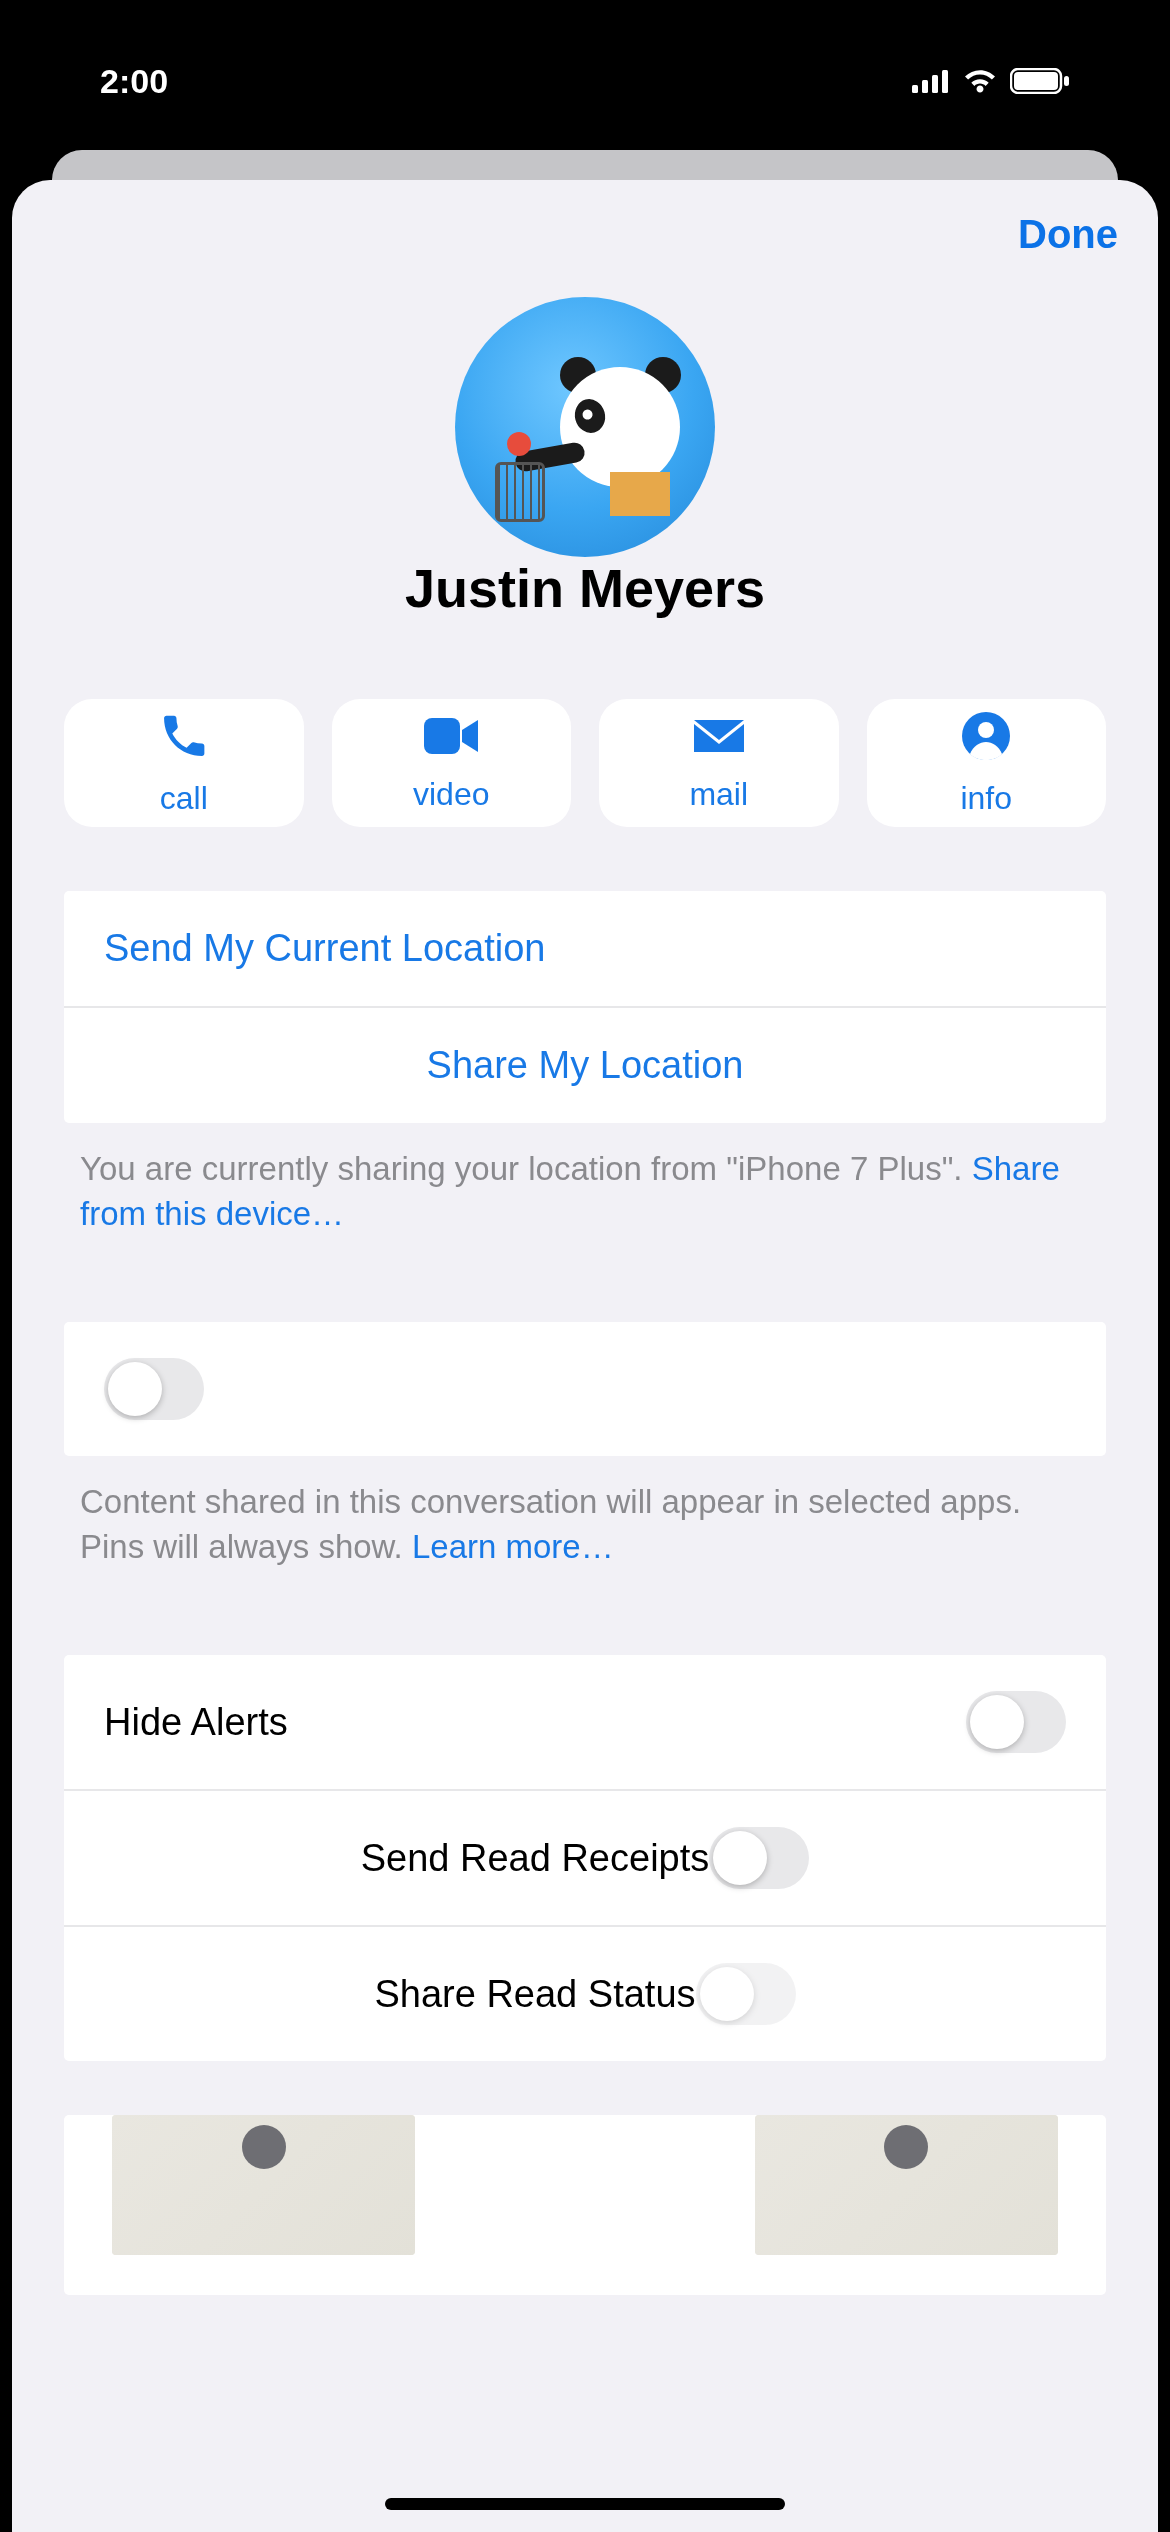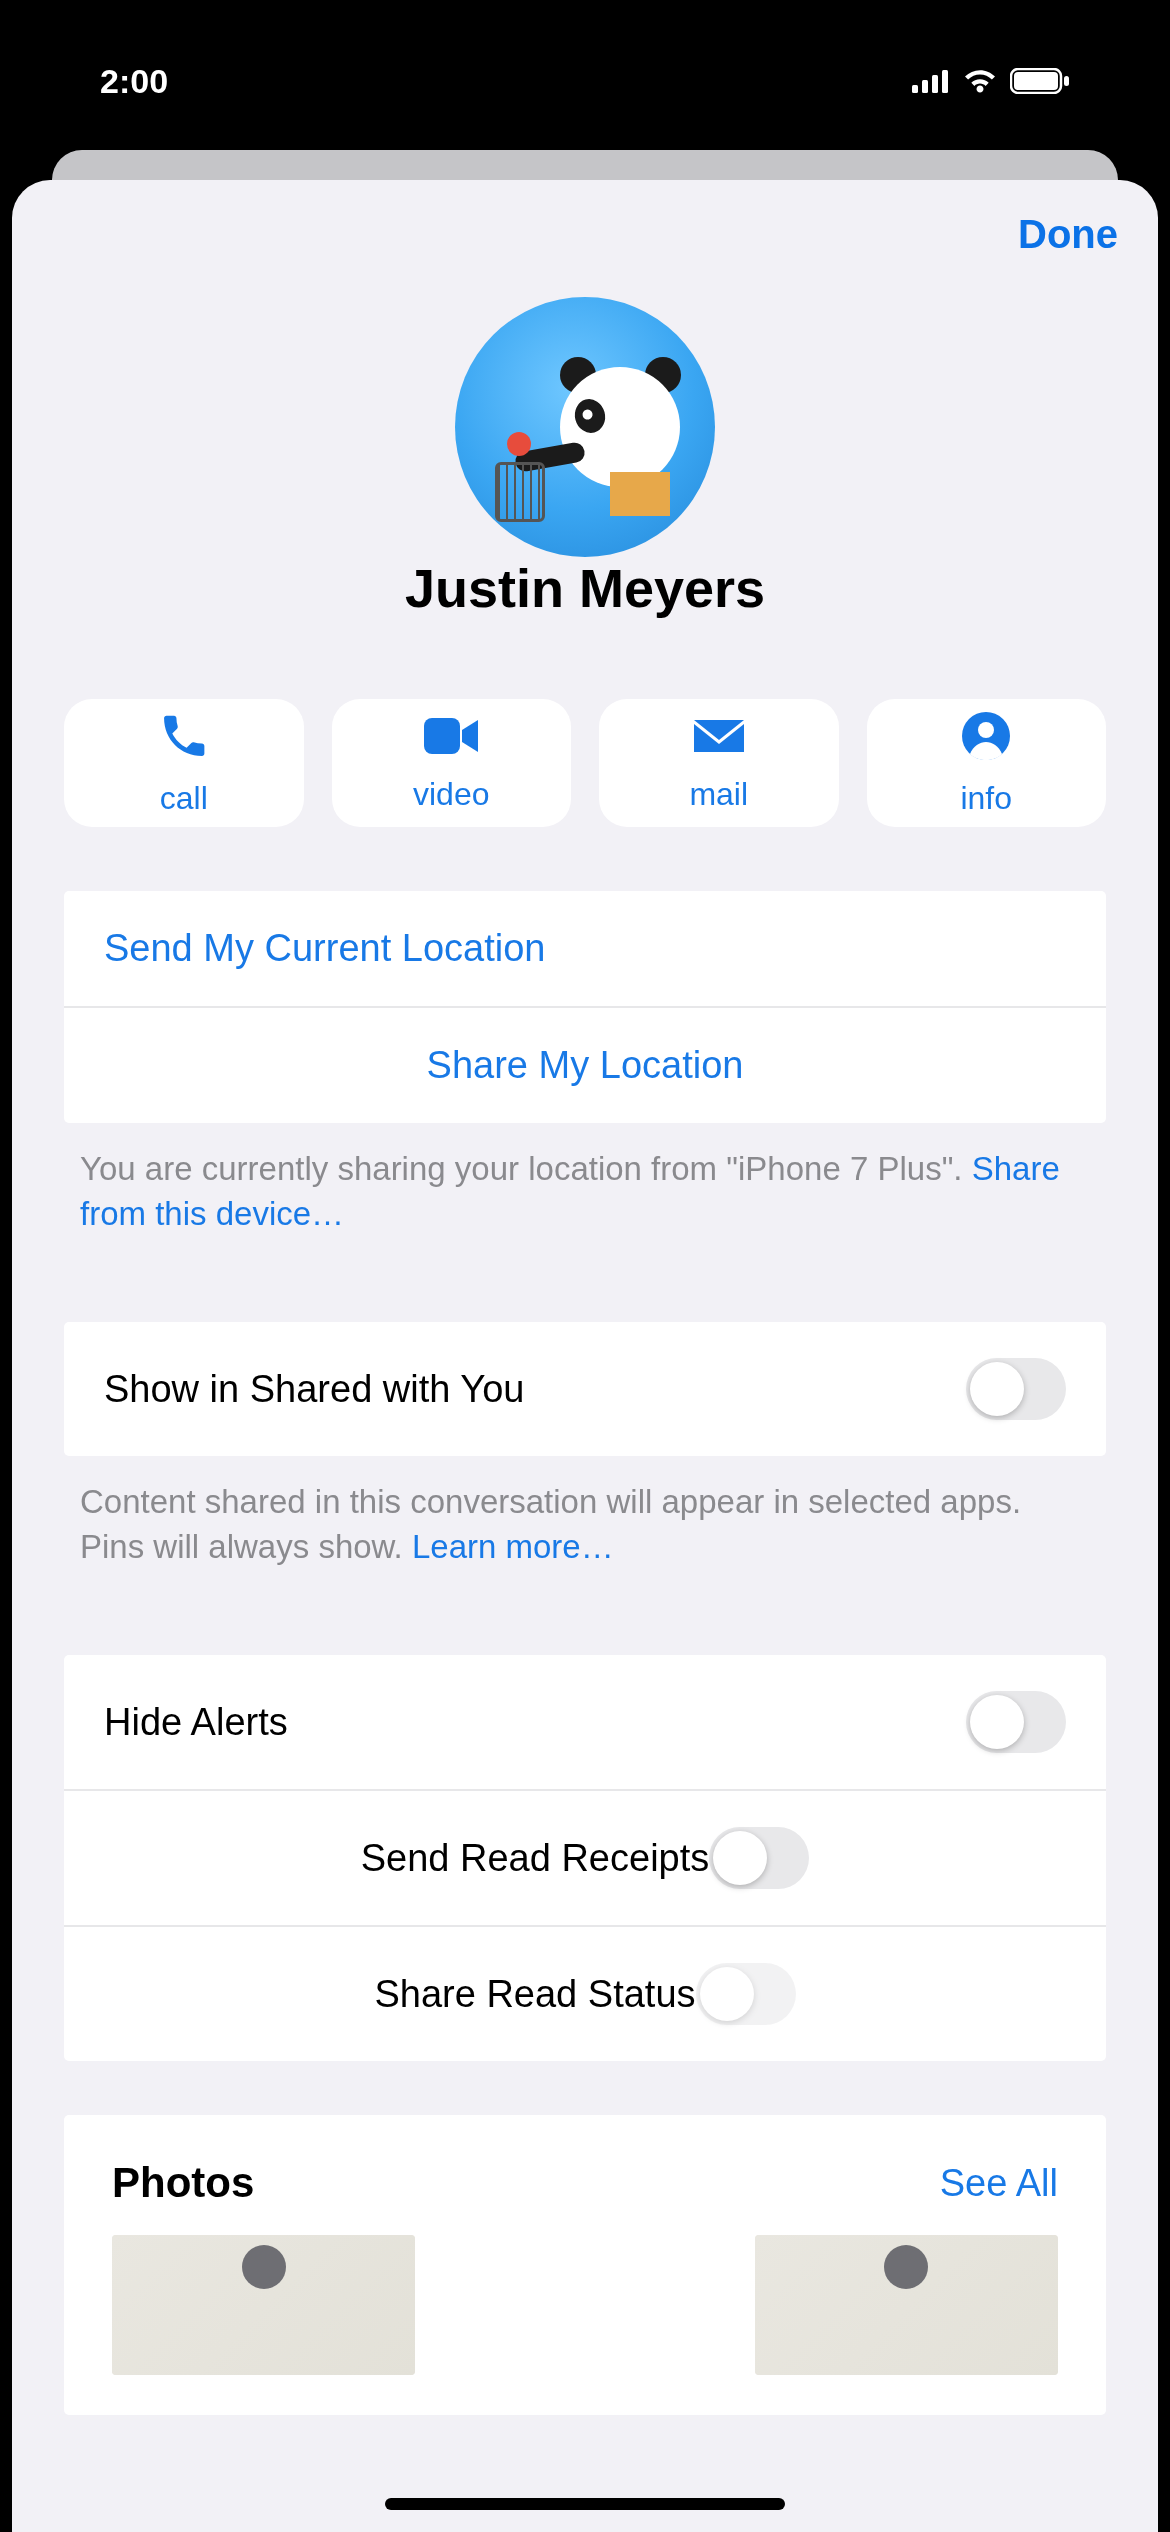--- a/index.html
+++ b/index.html
@@ -334,21 +334,20 @@
   </div>
   <div class="footer-text">
     <span>You are currently sharing your location from "iPhone 7 Plus". </span><span class="link">Share from this device…</span>
   </div>
 
   <div class="section-gap-lg"></div>
   <div style="height:22px"></div>
 
   <div class="group">
     <div class="group-row">
-      <span class="row-label">Show in Shared with You</span>
       <span class="toggle"></span>
     </div>
   </div>
   <div class="footer-text">
     <span>Content shared in this conversation will appear in selected apps. Pins will always show. </span><span class="link">Learn more…</span>
   </div>
 
   <div class="section-gap-lg"></div>
   <div style="height:22px"></div>
 
@@ -363,24 +362,20 @@
     </div>
     <div class="group-row">
       <span class="row-label">Share Read Status</span>
       <span class="toggle faint"></span>
     </div>
   </div>
 
   <div class="section-gap-md"></div>
 
   <div class="group" style="padding-bottom:40px;">
-    <div class="photos-header">
-      <span class="photos-title">Photos</span>
-      <span class="see-all">See All</span>
-    </div>
     <div class="photos-row">
       <div class="photo-thumb map"></div>
       <div class="photo-thumb settings"></div>
       <div class="photo-thumb map"></div>
     </div>
   </div>
 
   <div class="home-indicator"></div>
 </div>
 

